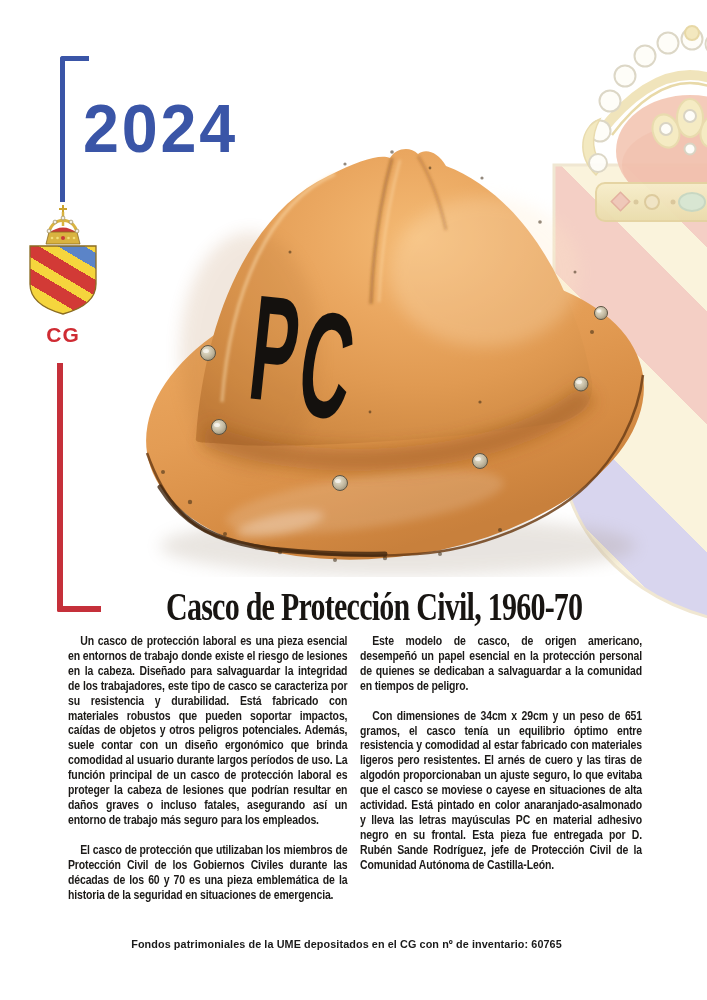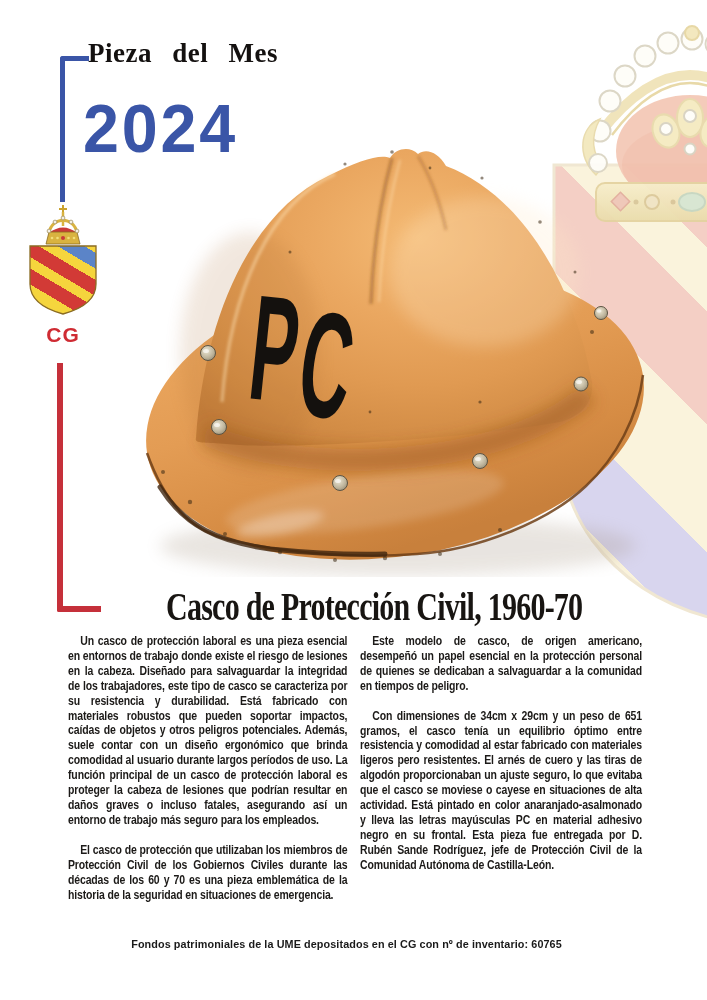--- a/index.html
+++ b/index.html
@@ -235,21 +235,20 @@
           <ellipse cx="-2" cy="-2" rx="2.5" ry="1.8" fill="#ffffff" opacity="0.6"></ellipse>
         </g>
     </g>
     <g font-family="'Liberation Sans',sans-serif" font-weight="bold" fill="#14110e">
       <text transform="translate(116,326) rotate(6) scale(0.47,1)" font-size="150">P</text>
       <text transform="translate(164,341) rotate(8) scale(0.47,1)" font-size="150">C</text>
     </g>
   </svg>
 
   <div class="abs bracket-blue front"></div>
-  <div class="abs kicker front">Pieza del Mes</div>
   <div class="abs year front">2024</div>
 
   <svg class="abs cg-emblem front" viewBox="0 0 80 150" xmlns="http://www.w3.org/2000/svg">
     <defs>
       <linearGradient id="cgStripes" gradientUnits="userSpaceOnUse" x1="0" y1="106" x2="50" y2="22">
         <stop offset="0" stop-color="#5b84c8"></stop>
           <stop offset="0.12" stop-color="#5b84c8"></stop>
         <stop offset="0.12" stop-color="#f5d53d"></stop>
           <stop offset="0.24" stop-color="#f5d53d"></stop>
         <stop offset="0.24" stop-color="#d23a36"></stop>

